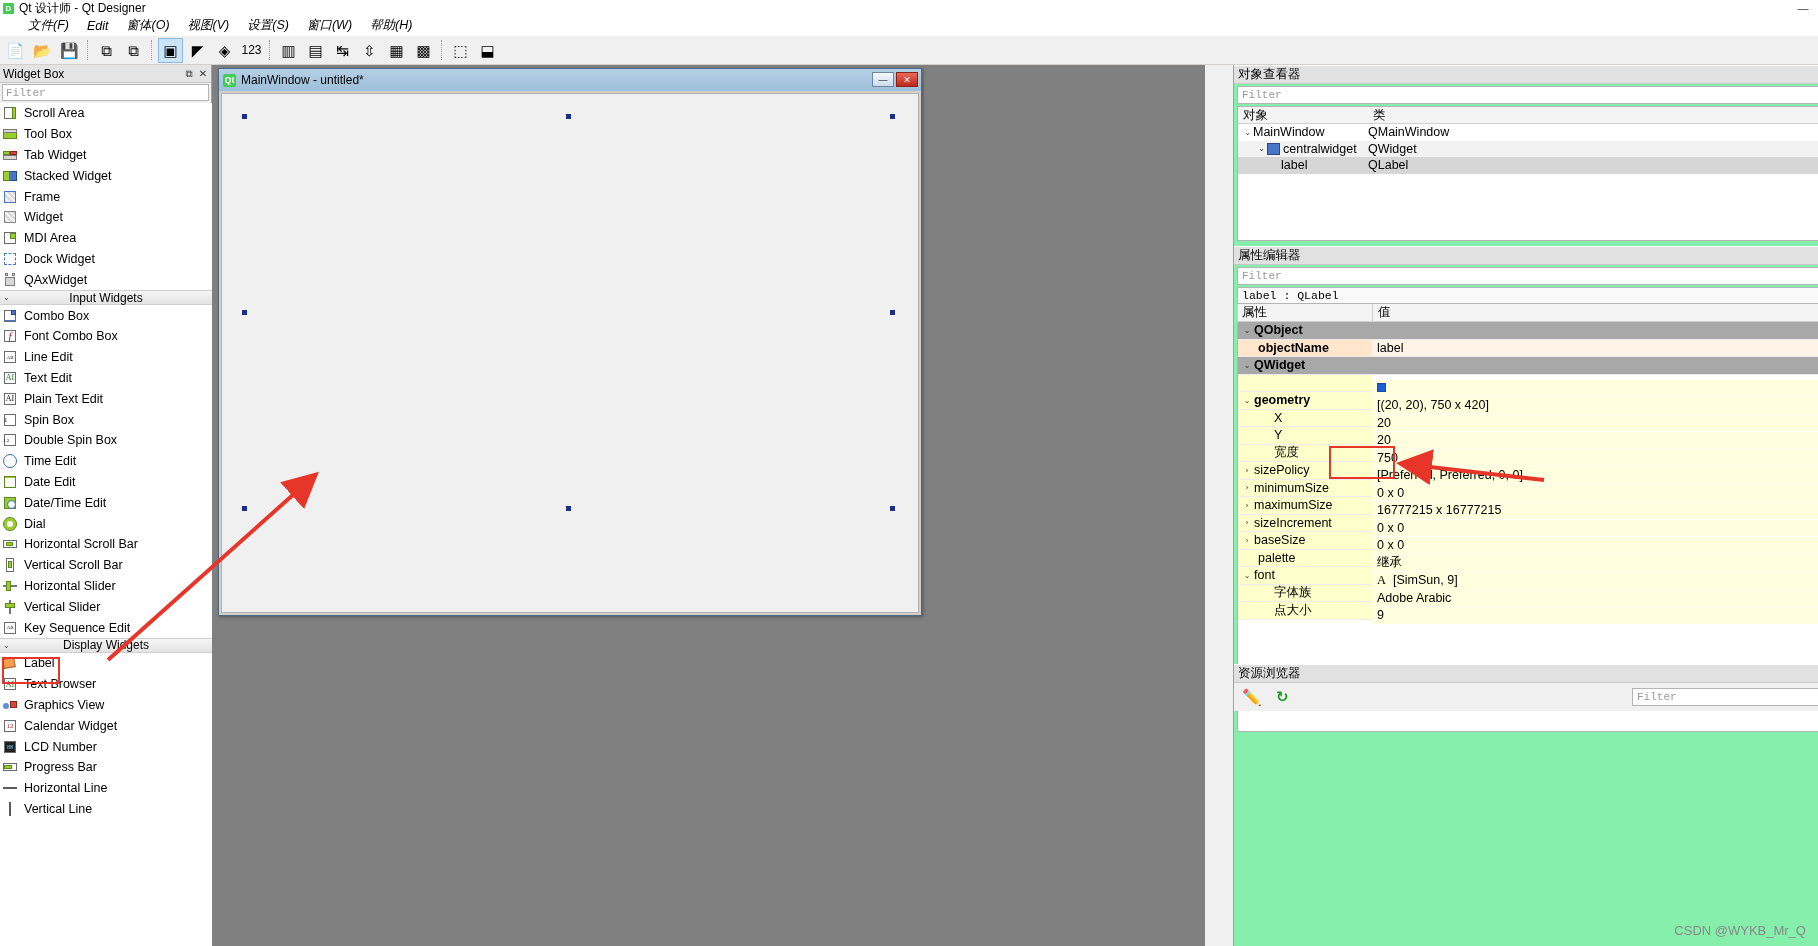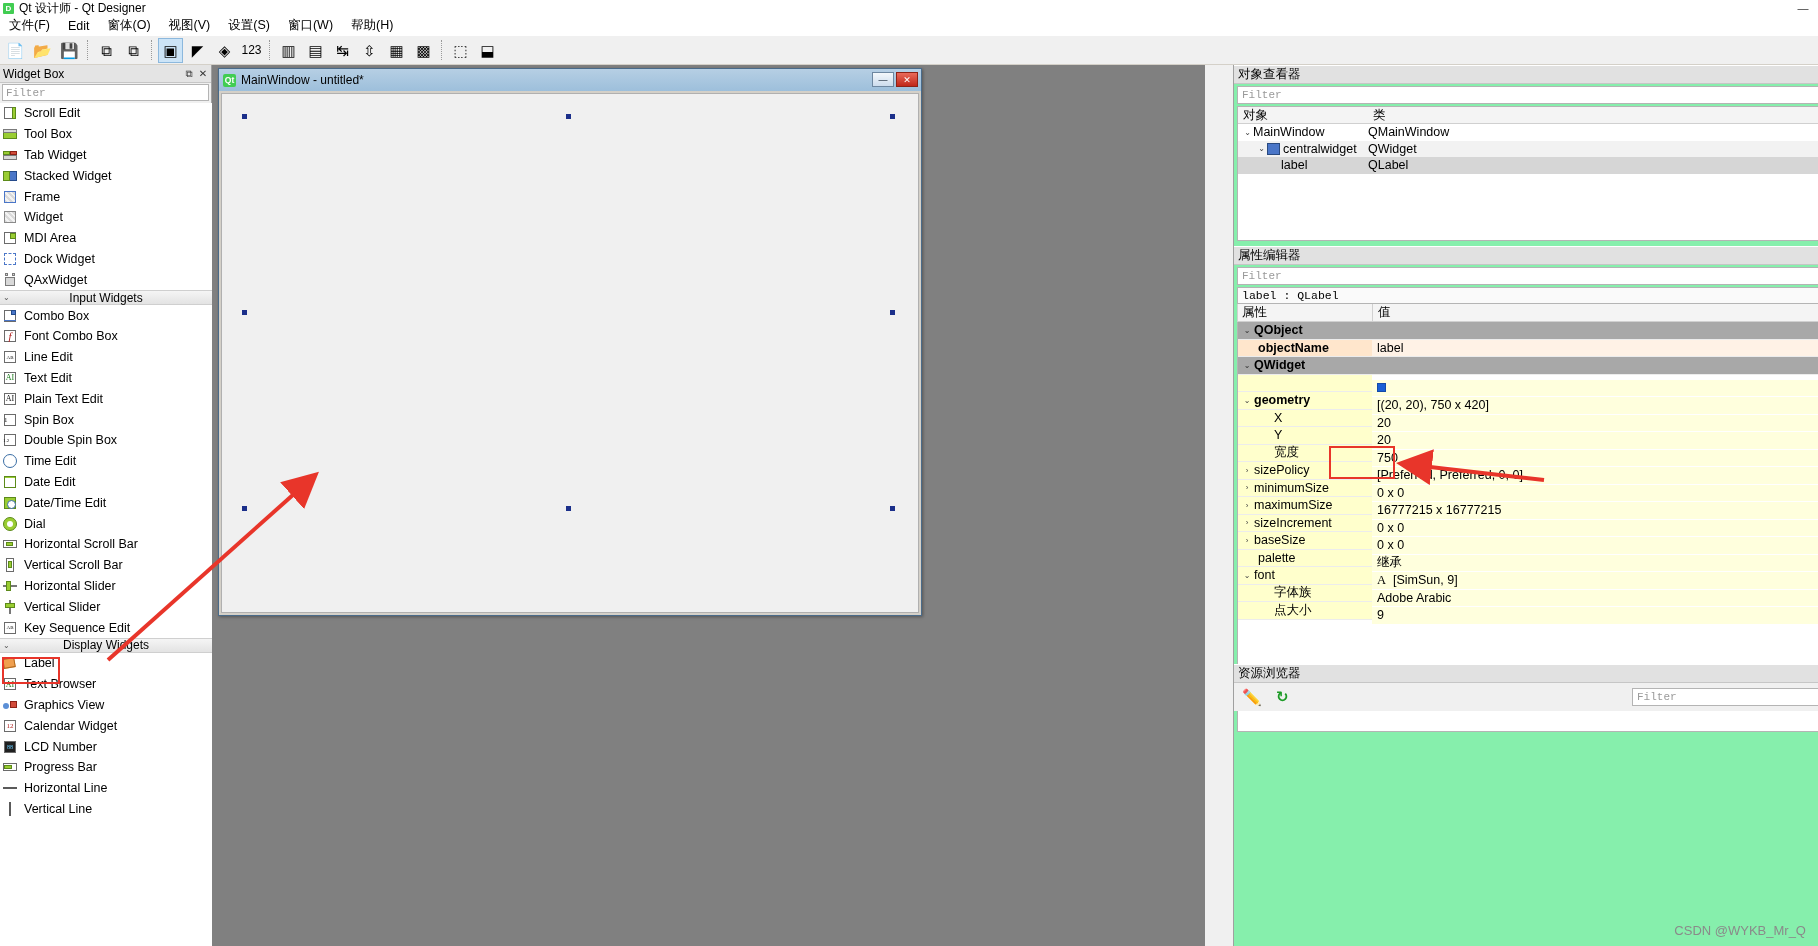--- a/index.html
+++ b/index.html
@@ -21,22 +21,23 @@
     margin-right:5px; flex:0 0 auto;
   }
   .titletext{font-size:12px;color:#000;}
   .win-buttons{position:absolute;right:0;top:0;display:flex;height:16px;}
   .win-btn{width:30px;height:16px;display:flex;align-items:center;justify-content:center;
            font-size:11px;color:#333;cursor:pointer;}
 
   
   .menubar{
     position:absolute; left:0; top:16px; width:1818px; height:20px;
-    background:#ffffff; display:flex; align-items:center; padding-left:0;
+    background:#ffffff; display:flex; align-items:center; padding-left:19px;
     border-bottom:1px solid #ffffff;
+    font-style:italic;
   }
   .menuitem{ padding:2px 9px; font-size:12.5px; cursor:pointer; color:#000; }
 
   
   .toolbar{
     position:absolute; left:0; top:36px; width:1818px; height:29px;
     background:#f0f0f0; display:flex; align-items:center; padding-left:2px;
     border-bottom:1px solid #d4d0c8;
   }
   .tb-btn{ width:25px;height:25px;margin:0 1px;display:flex;align-items:center;
@@ -264,21 +265,21 @@
     </div>
     <div class="filterbox">
       <span>Filter</span>
     </div>
     <div class="wlist" id="wlist">
         <div class="wrow">
           <span class="ico">
             <span class="ic-box"></span>
             <span class="ic-green" style="right:2px;top:2px;width:4px;bottom:2px"></span>
           </span>
-          <span class="lbl">Scroll Edit</span>
+          <span class="lbl">Scroll Area</span>
         </div>
         <div class="wrow">
           <span class="ico">
             <span class="ic-green" style="left:1px;top:3px;right:1px;bottom:3px"></span>
             <span class="ic-gray" style="left:1px;top:3px;right:1px;height:4px"></span>
           </span>
           <span class="lbl">Tool Box</span>
         </div>
         <div class="wrow">
           <span class="ico">

